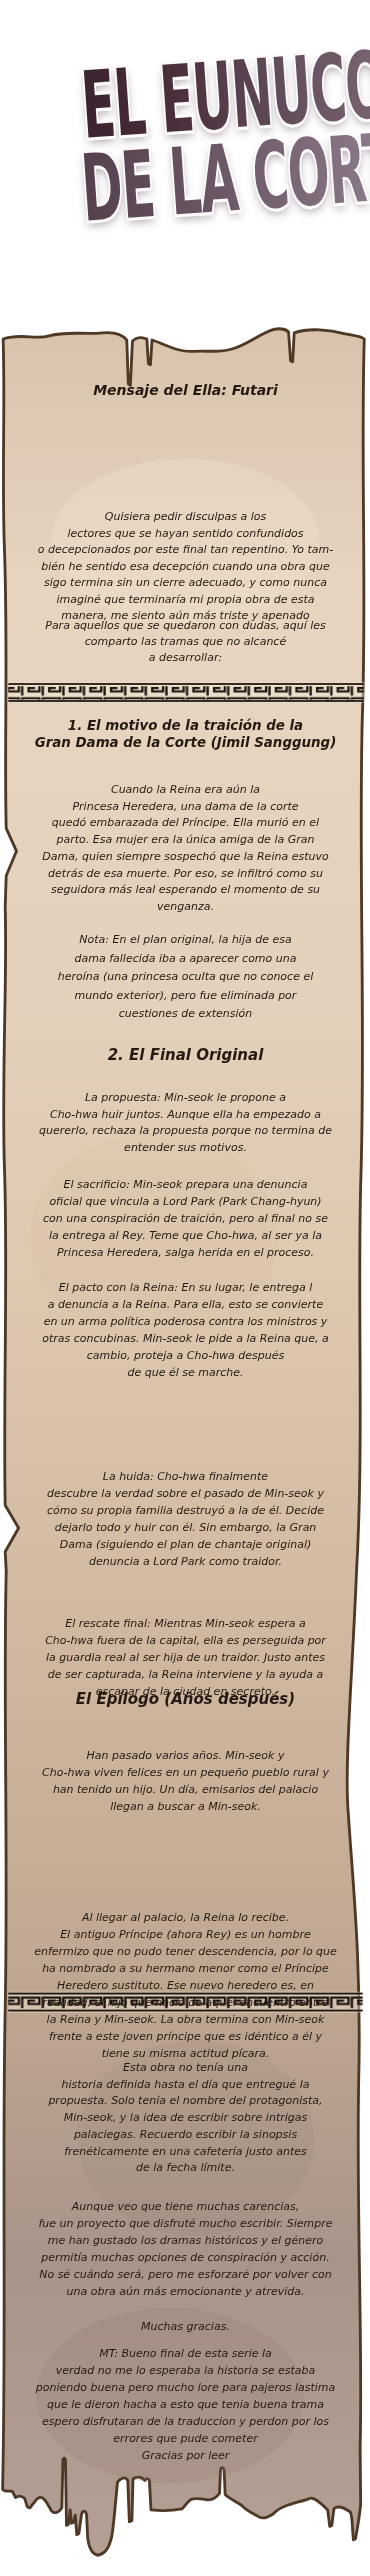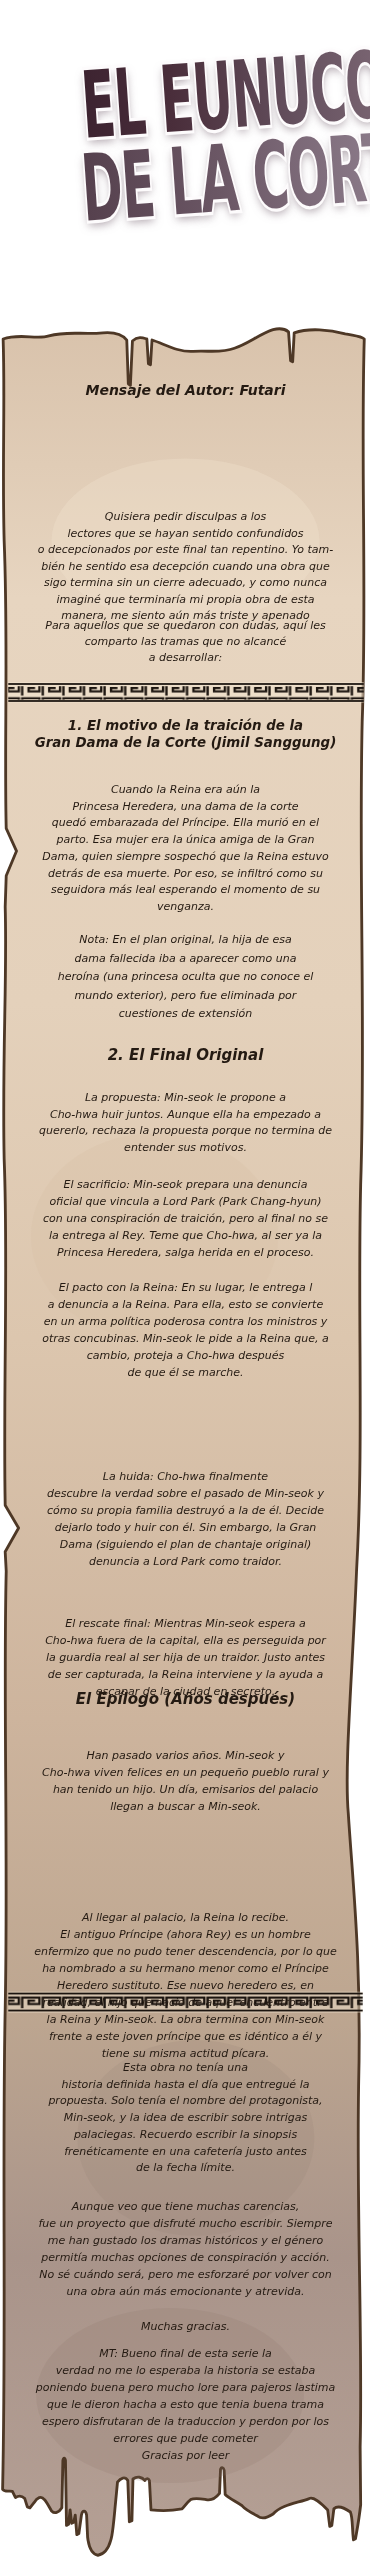--- a/index.html
+++ b/index.html
@@ -102,21 +102,21 @@
 
     <g>
       <rect x="16" y="3866" width="688" height="41" fill="#f2e6d2" opacity="0.45"></rect>
       <rect x="16" y="3868" width="688" height="3.4" fill="#1b140f"></rect>
       <rect x="16" y="3874" width="688" height="26" fill="url(#gk)"></rect>
       <rect x="16" y="3901" width="688" height="3.4" fill="#1b140f"></rect>
     </g>
   </svg>
 
   <div class="scroll-text">
-    <div class="para p-head" style="top:382px;font-size:14px;line-height:17.5px;">Mensaje del Autor: Futari</div>
+    <div class="para p-head" style="top:382px;font-size:14px;line-height:17.5px;">Mensaje del Ella: Futari</div>
     <div class="para" style="top:484px;line-height:16.5px;margin-top:25px;">Quisiera pedir disculpas a los
 lectores que se hayan sentido confundidos
 o decepcionados por este final tan repentino. Yo tam-
 bién he sentido esa decepción cuando una obra que
 sigo termina sin un cierre adecuado, y como nunca
 imaginé que terminaría mi propia obra de esta
 manera, me siento aún más triste y apenado</div>
     <div class="para" style="top:618px;line-height:16px;">Para aquellos que se quedaron con dudas, aquí les
 comparto las tramas que no alcancé
 a desarrollar:</div>

